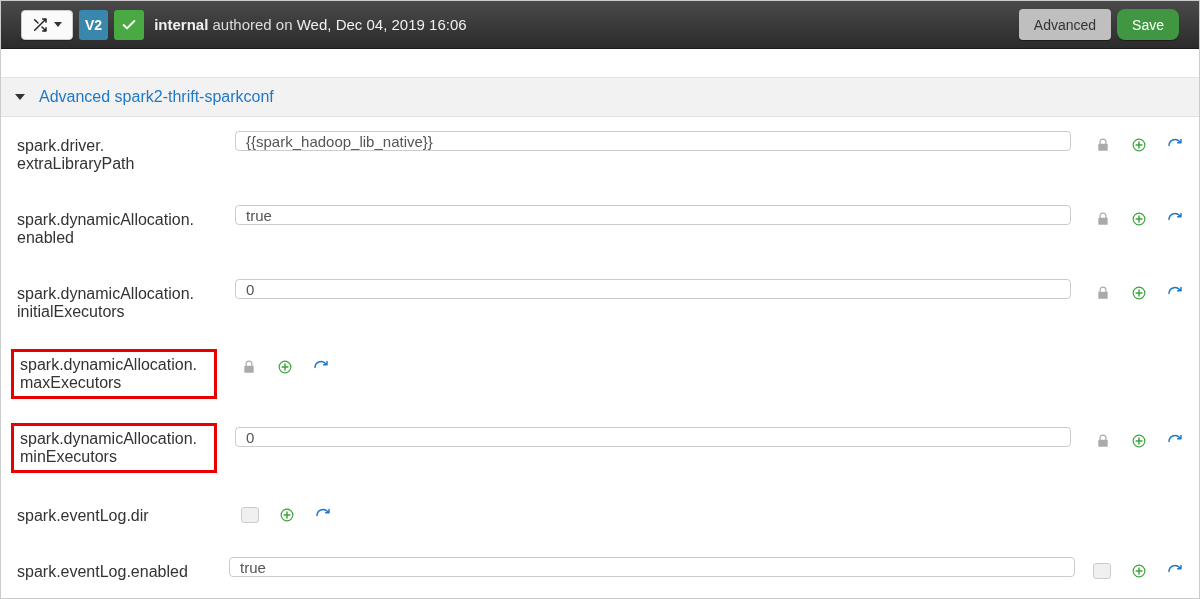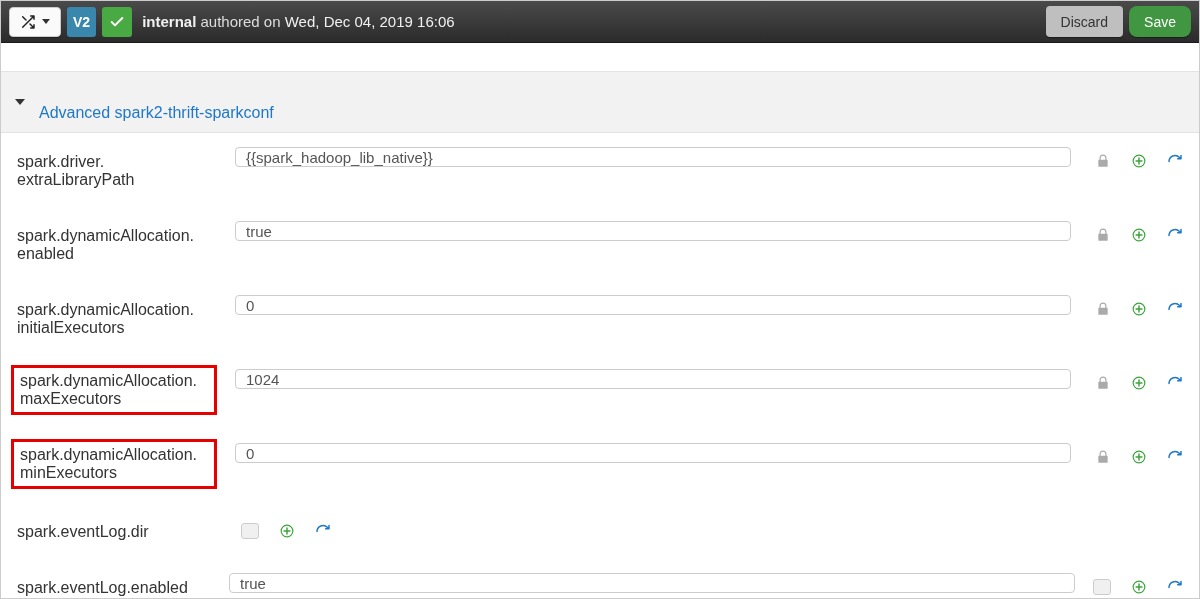--- a/index.html
+++ b/index.html
@@ -7,25 +7,25 @@
       font-family: "Helvetica Neue", Helvetica, Arial, sans-serif;
       font-size: 14px;
       color: #333;
       background: #fff;
       width: 1200px;
       height: 599px;
       overflow: hidden;
       border: 1px solid #ccc;
     }
     .toolbar {
-      height: 42px;
+      height: 48px;
       background: linear-gradient(#4a4a4a, #2b2b2b);
       display: flex;
       align-items: center;
-      padding: 0 8px;
+      padding: 0 20px;
       gap: 6px;
       border-bottom: 1px solid #1a1a1a;
     }
     .tb-btn-light {
       background: #fafafa;
       border: 1px solid #ccc;
       border-radius: 4px;
       height: 30px;
       padding: 0 10px;
       display: flex;
@@ -106,21 +106,20 @@
       width: 0; height: 0;
       border-left: 5px solid transparent;
       border-right: 5px solid transparent;
       border-top: 6px solid #333;
       cursor: pointer;
     }
     .section-header .title {
       color: #1e78c8;
       font-size: 16px;
       cursor: pointer;
-      margin-top: 22px;
     }
     .props { padding: 14px 16px 16px 16px; }
     .prop-row {
       display: flex;
       align-items: flex-start;
       gap: 18px;
       margin-bottom: 32px;
     }
     .prop-row:last-child { margin-bottom: 0; gap: 12px; }
     .prop-label {
@@ -190,21 +189,21 @@
           <path d="M4 12l5 5L20 6" stroke="#fff" stroke-width="3" fill="none" stroke-linecap="round" stroke-linejoin="round"></path>
         </svg>
     </span>
   </div>
   <div class="tb-text">
     <span class="author">internal</span>
     <span>authored on</span>
     <span class="date">Wed, Dec 04, 2019 16:06</span>
   </div>
   <div class="spacer"></div>
-  <button class="btn-discard">Discard</button>
+  <button class="btn-discard">Advanced</button>
   <button class="btn-save">Save</button>
 </div>
 
 <div class="content">
   <div class="gap-row"></div>
   <div class="section-header">
     <span class="caret-down"></span>
     <span class="title">Advanced spark2-thrift-sparkconf</span>
   </div>
   <div class="props" id="props">
@@ -269,21 +268,20 @@
           </span>
           <span class="icon refresh-icon">
             <svg viewBox="0 0 24 24" width="17" height="17">
               <path d="M3 12a9 9 0 0115.5-6.2L21 8M21 3v5h-5" stroke="#1e78c8" stroke-width="2.2" fill="none" stroke-linecap="round" stroke-linejoin="round"></path>
             </svg>
           </span>
         </div>
       </div>
       <div class="prop-row">
         <div class="prop-label highlight">spark.dynamicAllocation.<br>maxExecutors</div>
-        <input class="prop-input" type="text" value="1024" style="">
         <div class="prop-actions">
           <span class="icon lock-muted">
             <svg viewBox="0 0 24 24" width="14" height="14">
               <path d="M6 10V7a6 6 0 1112 0v3h1a1 1 0 011 1v10a1 1 0 01-1 1H5a1 1 0 01-1-1V11a1 1 0 011-1h1zm2 0h8V7a4 4 0 00-8 0v3z"></path>
             </svg>
           </span>
           <span class="icon plus-icon">
             <svg viewBox="0 0 24 24" width="14" height="14">
               <circle cx="12" cy="12" r="10" fill="none" stroke="#3aa43a" stroke-width="2"></circle>
               <path d="M12 7v10M7 12h10" stroke="#3aa43a" stroke-width="2.5" stroke-linecap="round"></path>

